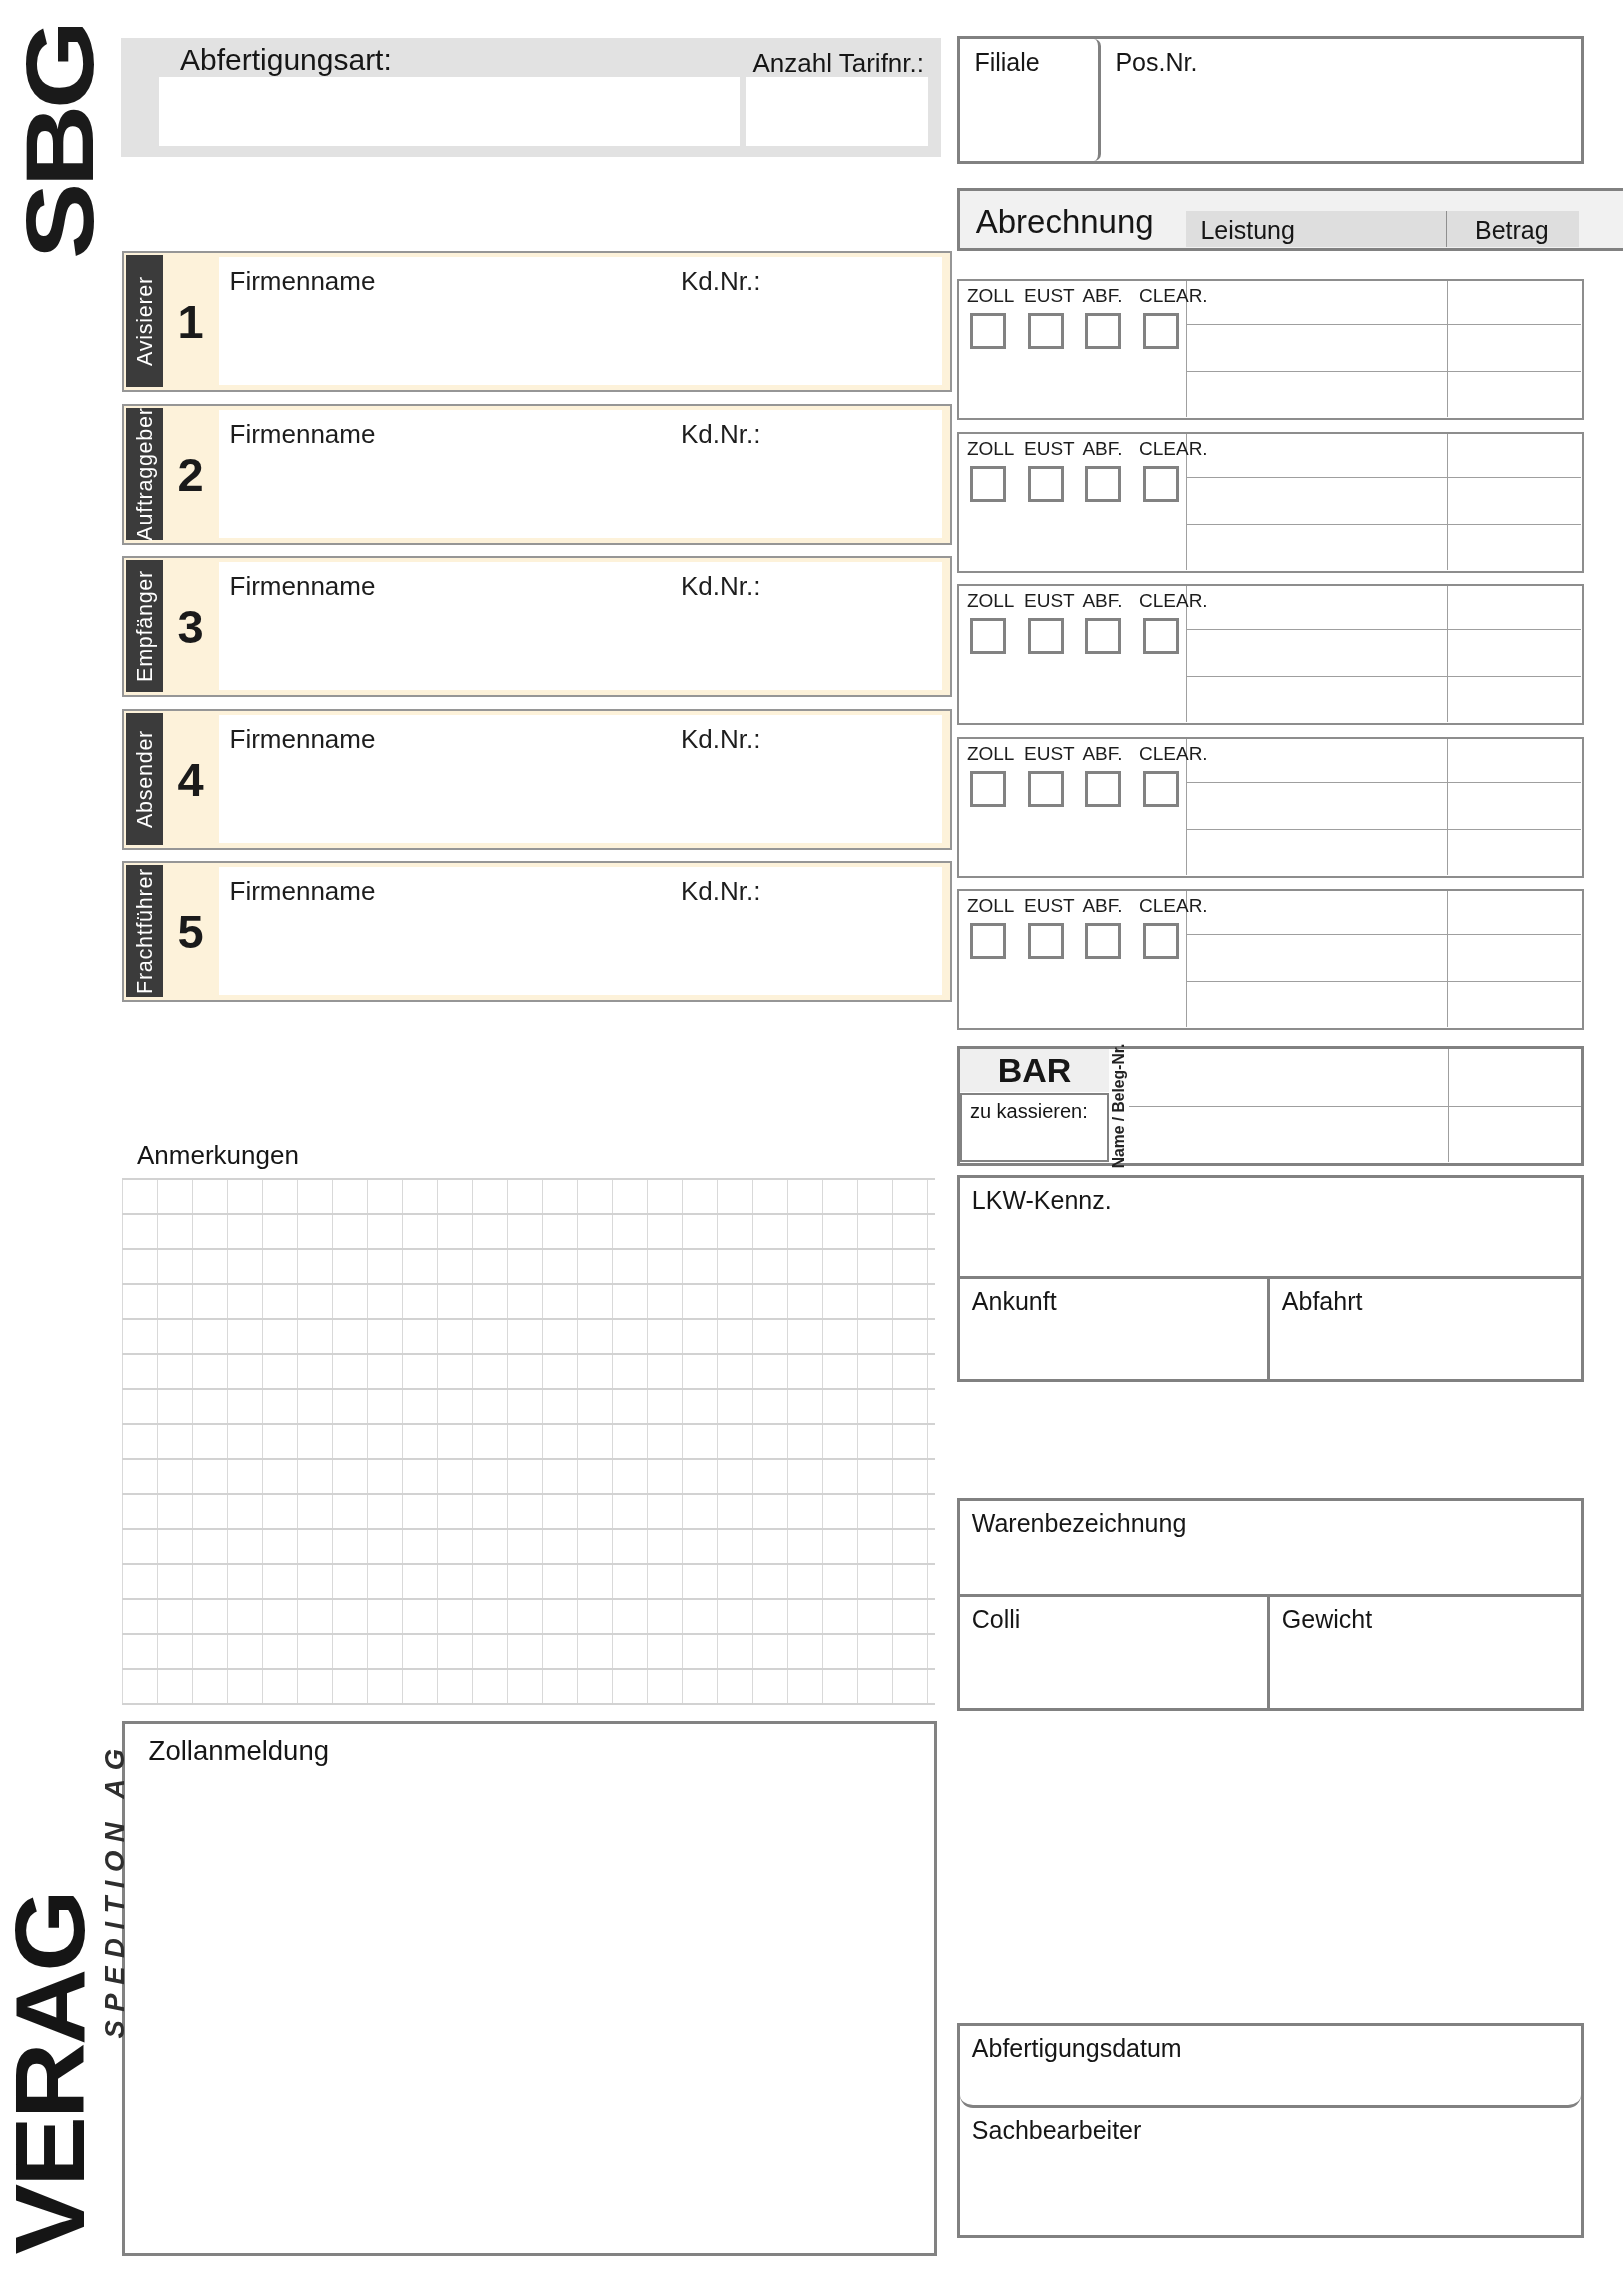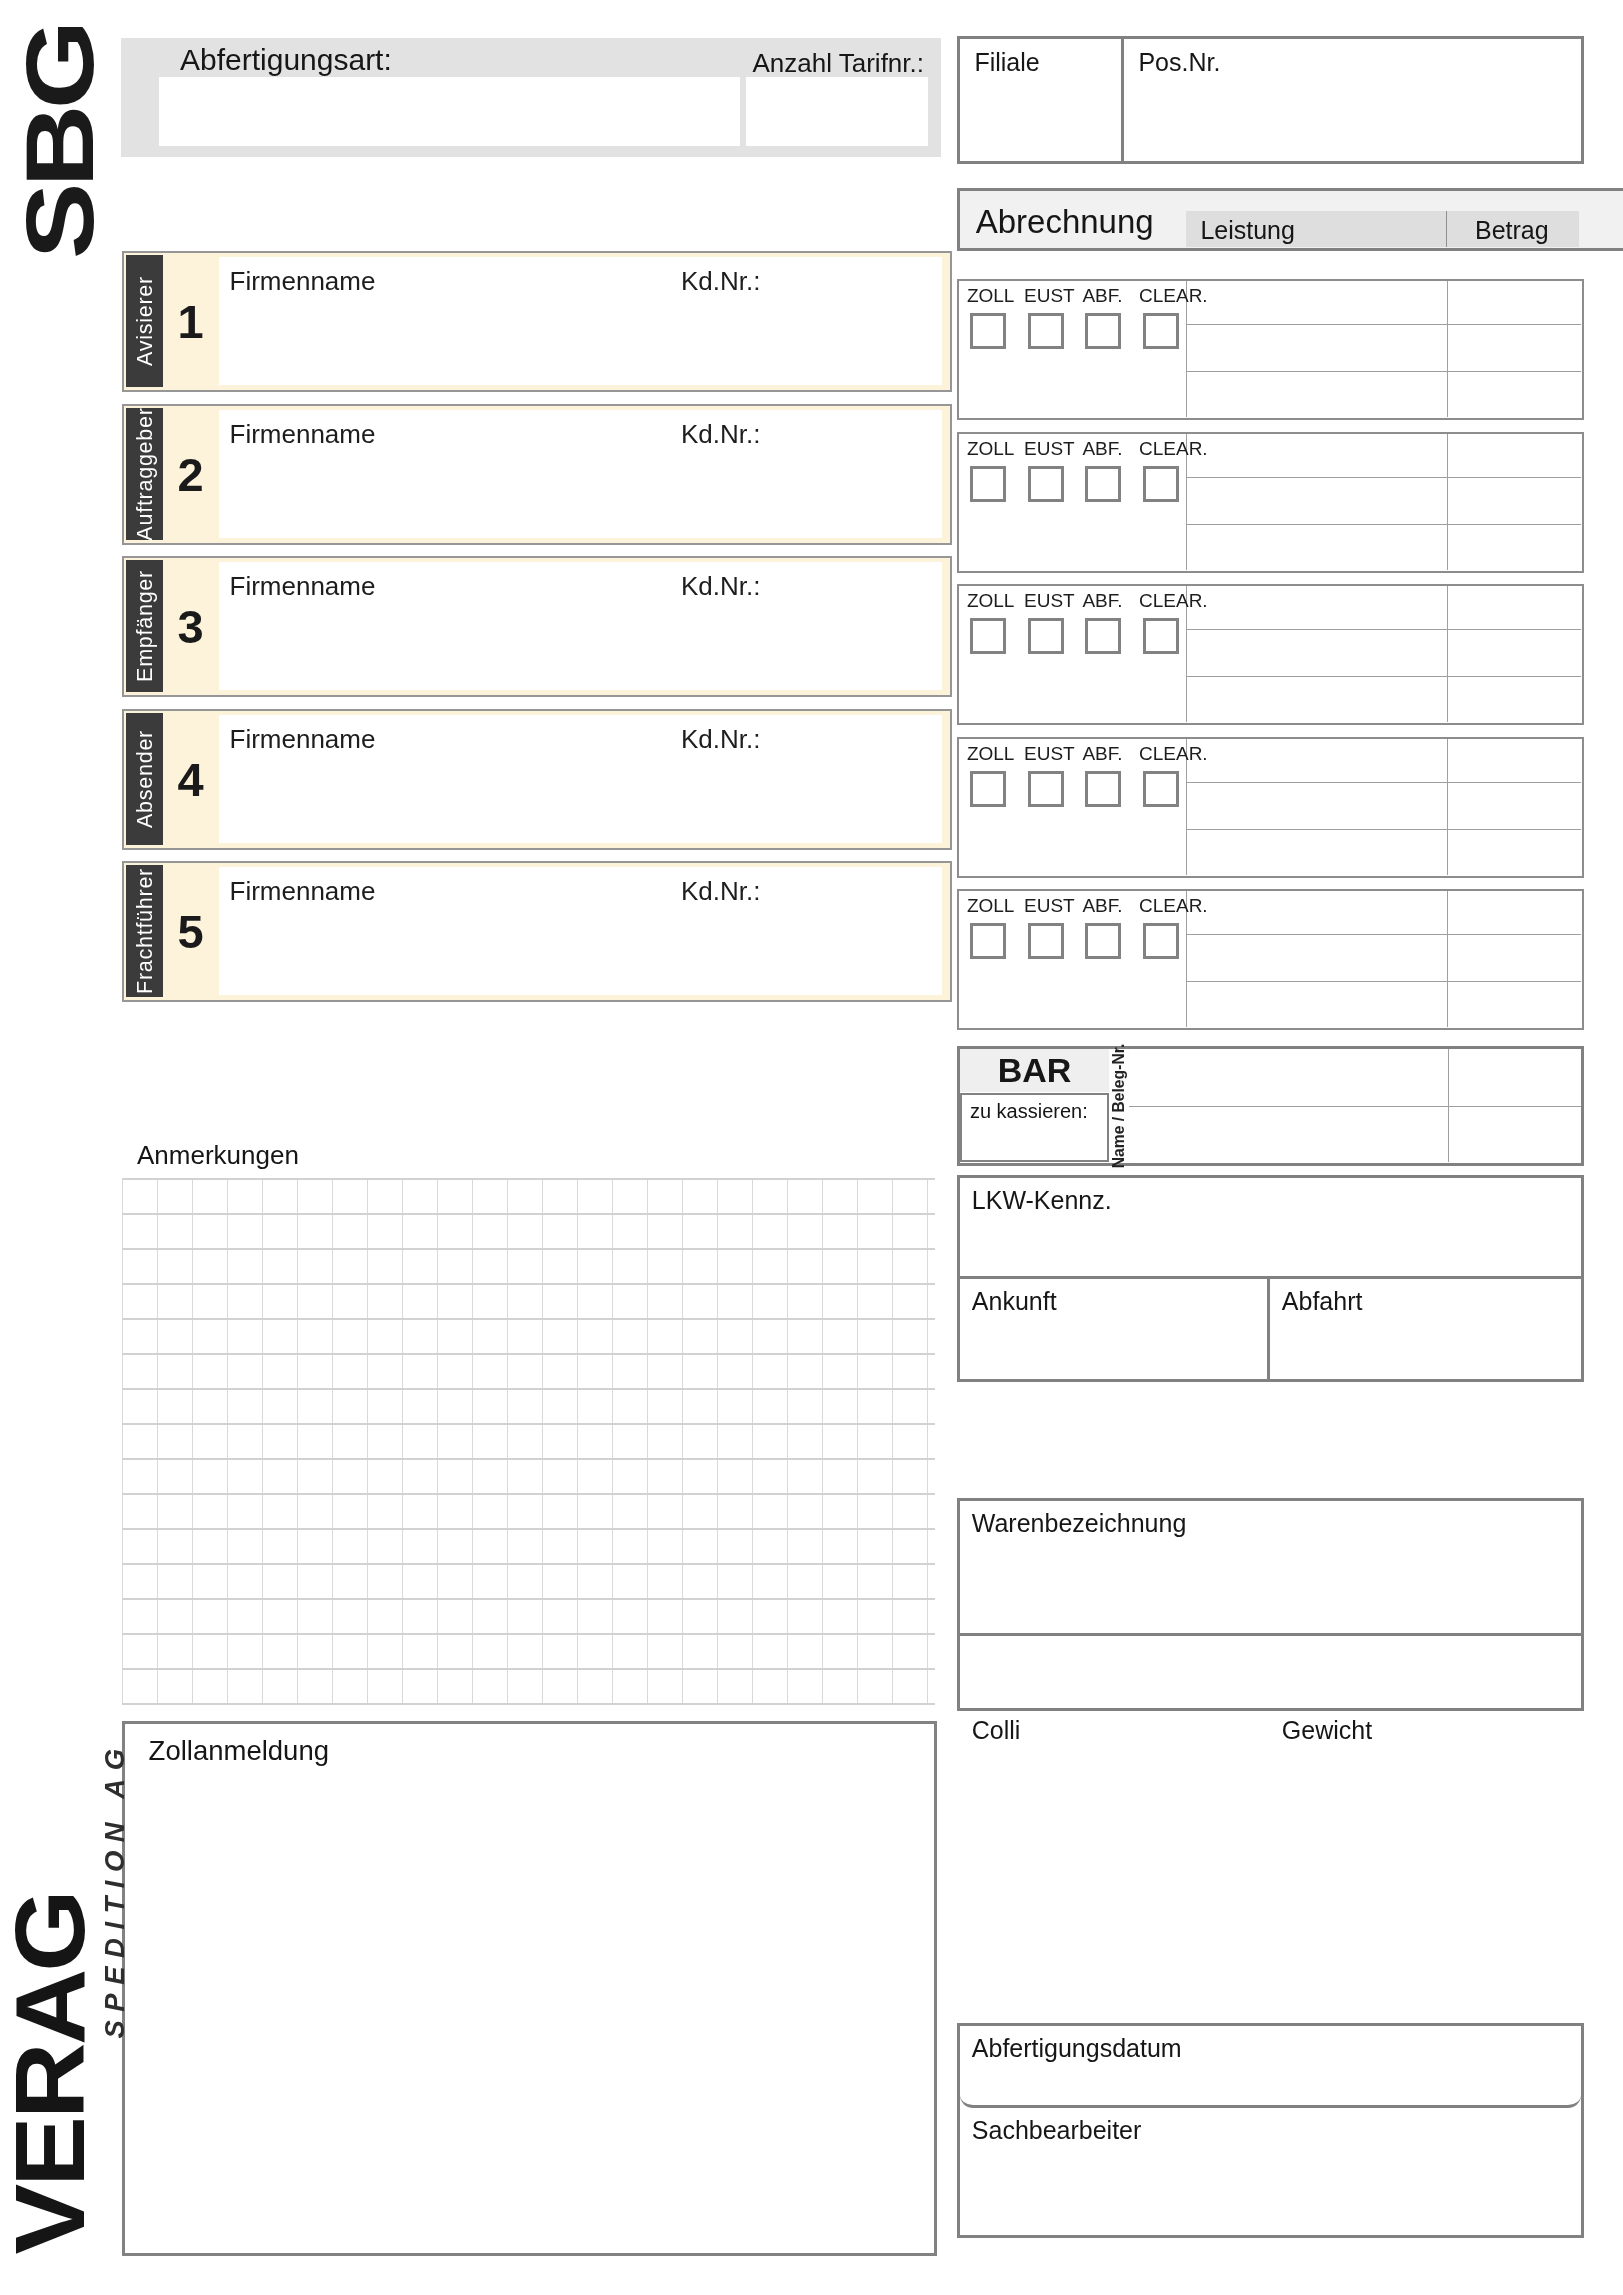--- a/index.html
+++ b/index.html
@@ -10,21 +10,21 @@
 
   
   .band{left:121px;top:38px;width:820px;height:119px;background:#e2e2e2;}
   .band-label{left:180px;top:43px;font-size:30px;}
   .band-input{left:159px;top:77px;width:581px;height:69px;background:#ffffff;}
   .anz-label{left:661px;top:48px;width:262px;font-size:26px;text-align:right;left:662px;}
   .anz-input{left:746px;top:77px;width:182px;height:69px;background:#ffffff;}
 
   
   .filiale-box{left:957px;top:36px;width:627px;height:128px;border:3.9px solid #818181;box-sizing:border-box;background:#fff;display:flex;}
-  .filiale-cell{width:164px;height:100%;border-right:3.9px solid #818181;box-sizing:border-box;padding:9.2px 0 0 14.4px;}
+  .filiale-cell{width:141px;height:100%;border-right:3.9px solid #818181;box-sizing:border-box;padding:9.2px 0 0 14.4px;border-radius:7px;}
   .posnr-cell{flex:1;padding:9.2px 0 0 14.4px;}
   .cell-label{font-size:25px;}
 
   
   .sbg{left:9.2px;top:19.6px;width:102px;height:245px;}
   .sbg .rotc{font-size:92px;font-weight:900;letter-spacing:-3.9px;transform:translate(-50%,-50%) rotate(-90deg) scale(1.25,1.05);color:#1a1a1a;}
   .verag{left:5.2px;top:1711px;width:126px;height:543px;}
   .verag-inner{position:absolute;left:50%;top:50%;transform:translate(-50%,-50%) rotate(-90deg);width:543px;text-align:left;}
   .verag-name{font-size:98px;font-weight:900;letter-spacing:-2.6px;color:#151515;line-height:0.92;display:inline-block;transform:scale(1.08,1);transform-origin:left bottom;}
   .verag-sub{font-size:27.5px;font-weight:bold;font-style:italic;letter-spacing:8.5px;color:#2e2e2e;text-indent:216px;margin-top:3.9px;}
@@ -87,21 +87,21 @@
   .dbox{left:957px;width:627px;border:3.9px solid #818181;box-sizing:border-box;background:#fff;}
   .dbox .toplabel{position:absolute;left:11.8px;top:7.9px;font-size:25px;}
   .dsplit{position:absolute;left:0;bottom:0;width:100%;display:flex;border-top:3.3px solid #818181;box-sizing:border-box;}
   .dleft{width:310px;border-right:3.3px solid #818181;box-sizing:border-box;position:relative;}
   .dright{flex:1;position:relative;}
   .dsplit .lab{position:absolute;left:11.8px;top:7.9px;font-size:25px;}
 
   .lkw-box{top:1175px;height:207px;}
   .lkw-box .dsplit{height:103px;}
   .waren-box{top:1498px;height:213px;}
-  .waren-box .dsplit{height:75px;align-items:flex-end;}
+  .waren-box .dsplit{height:114px;}
   .dates-box{top:2023px;height:215px;}
   .date-top{position:absolute;left:0;top:0;width:100%;height:82px;border-bottom:3.3px solid #818181;box-sizing:border-box;border-radius:13px;}
   .date-top .lab,.date-bot .lab{position:absolute;left:11.8px;top:7.9px;font-size:25px;}
   .date-bot{position:absolute;left:0;top:82px;width:100%;bottom:0;}
 
   
   .zoll-box{left:122px;top:1721px;width:815px;height:535px;border:3.3px solid #828282;box-sizing:border-box;background:#fff;}
   .zoll-box .lab{position:absolute;left:23.6px;top:10.5px;font-size:27.5px;}
 </style>
 </head>

